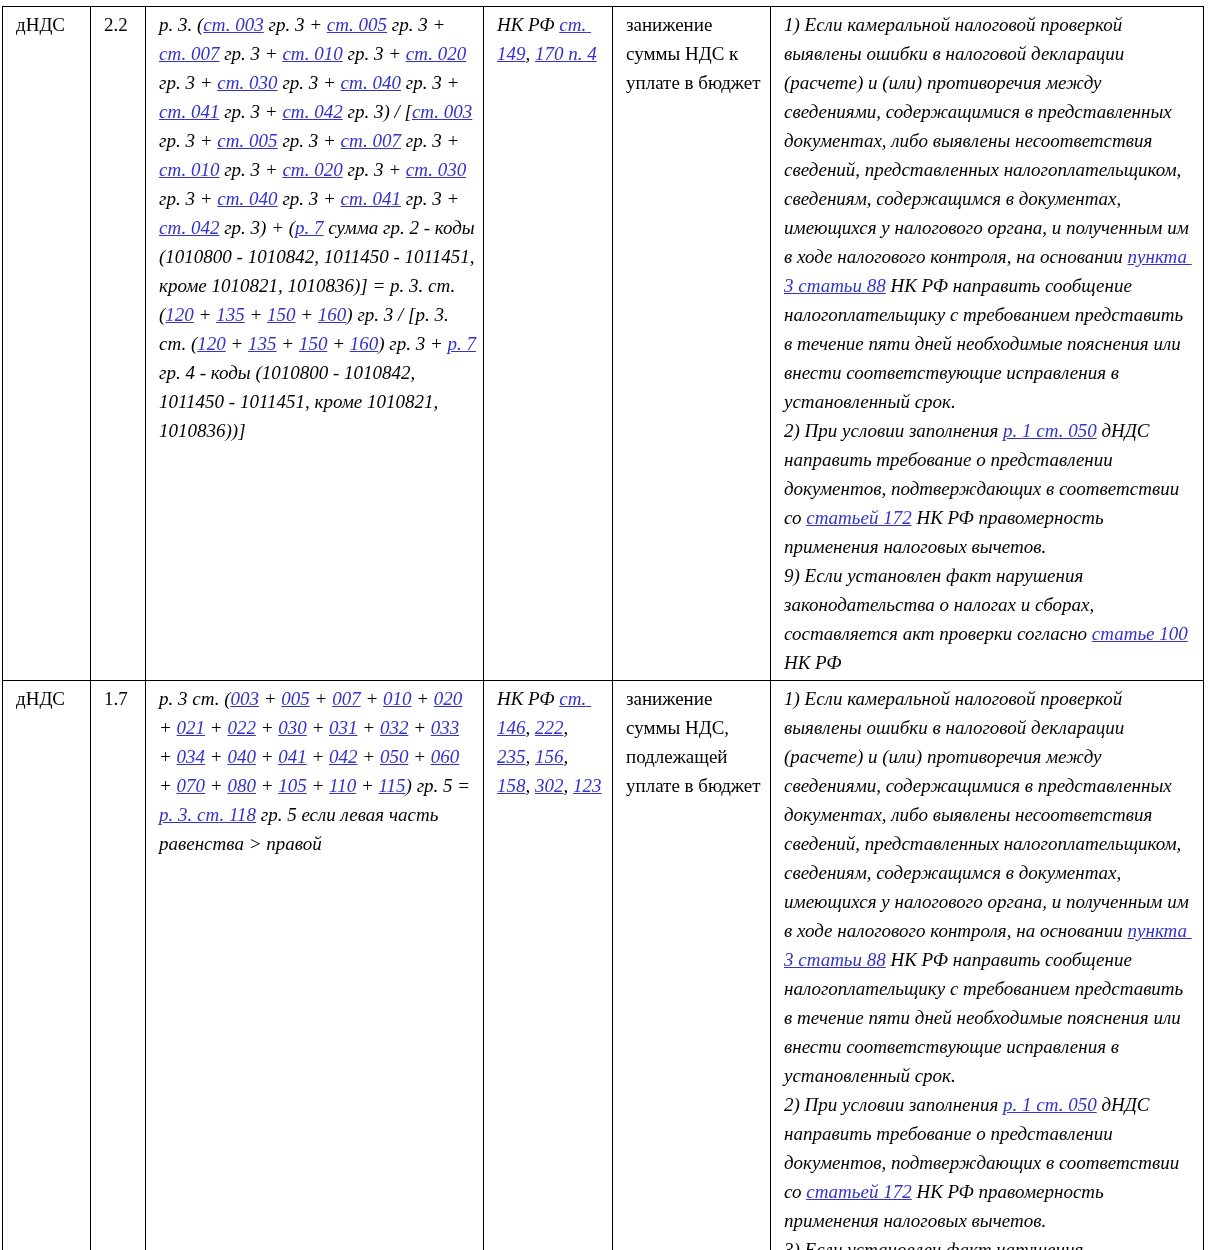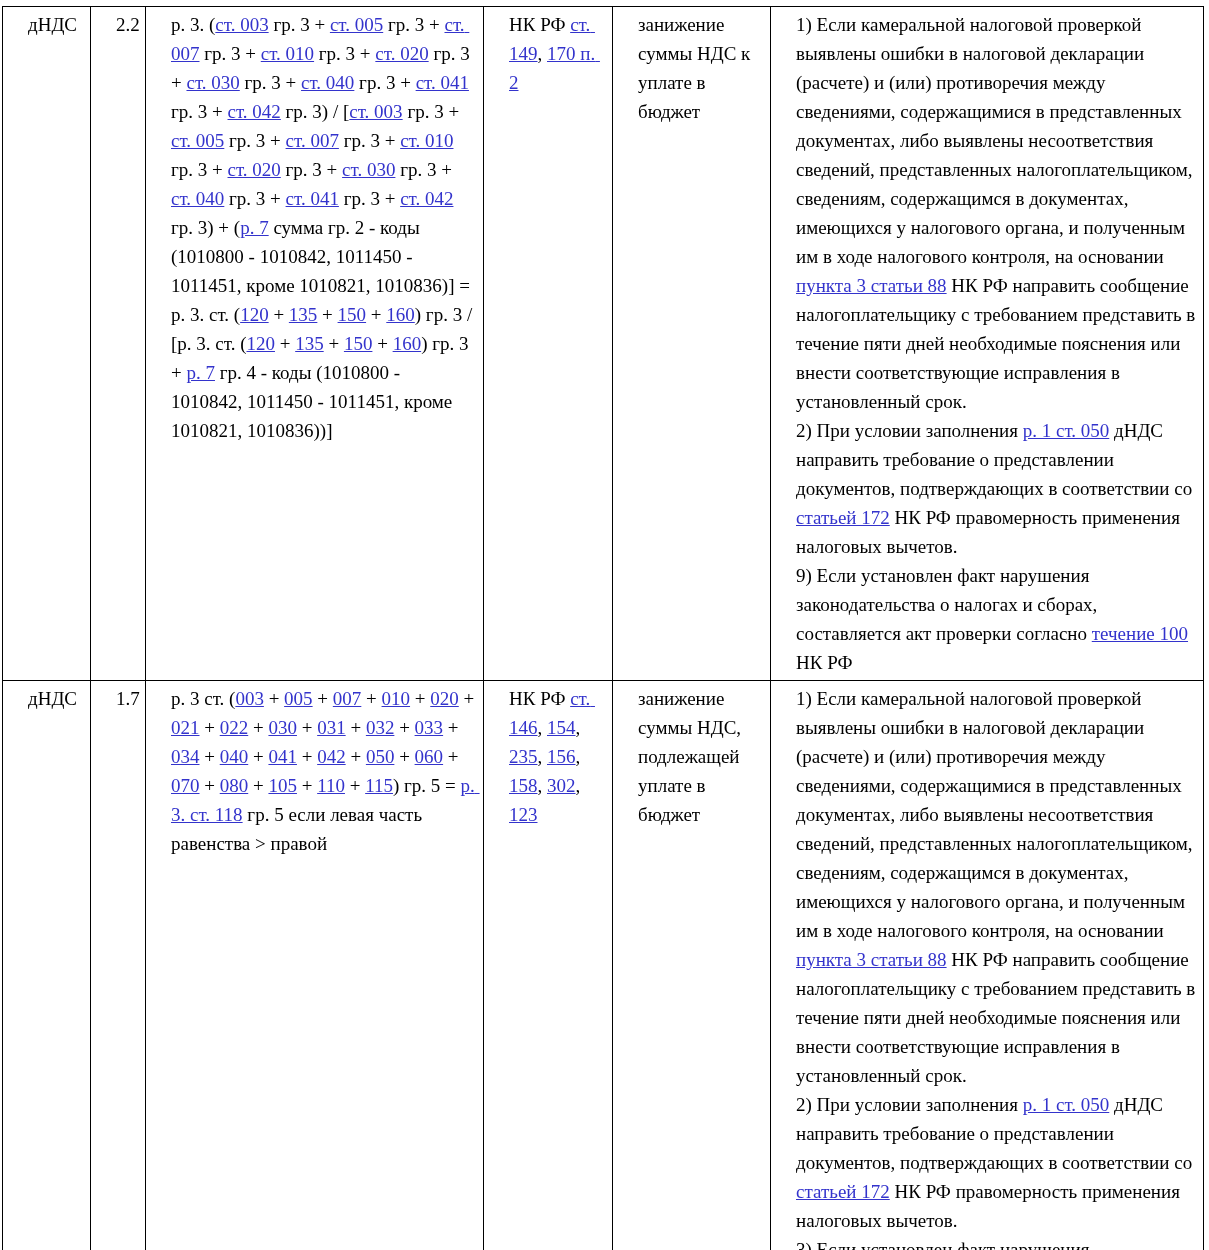--- a/index.html
+++ b/index.html
@@ -22,26 +22,27 @@
     left: 2px;
     top: 6px;
     width: 1201px;
     border-collapse: collapse;
     table-layout: fixed;
     background: #ffffff;
   }
   table.cr-table td {
     border: 1px solid #000000;
     vertical-align: top;
-    padding: 3px 7px 3px 25px;
+    padding: 3px 7px 3px 13px;
     overflow: hidden;
   }
   .seg {
     white-space: pre-wrap;
     word-wrap: break-word;
+    font-style: italic;
   }
   a.doc-link {
     color: #3333cc;
     text-decoration: underline;
     cursor: pointer;
   }
 </style>
 </head>
 <body>
 
@@ -56,37 +57,37 @@
   </colgroup>
   <tbody>
     <tr style="height:621px;">
       <td>
         <span>дНДС</span>
       </td>
       <td>
         <span>2.2</span>
       </td>
       <td class="seg"><span>р. 3. (</span><a href="#" class="doc-link">ст. 003</a><span> гр. 3 + </span><a href="#" class="doc-link">ст. 005</a><span> гр. 3 + </span><a href="#" class="doc-link">ст. 007</a><span> гр. 3 + </span><a href="#" class="doc-link">ст. 010</a><span> гр. 3 + </span><a href="#" class="doc-link">ст. 020</a><span> гр. 3 + </span><a href="#" class="doc-link">ст. 030</a><span> гр. 3 + </span><a href="#" class="doc-link">ст. 040</a><span> гр. 3 + </span><a href="#" class="doc-link">ст. 041</a><span> гр. 3 + </span><a href="#" class="doc-link">ст. 042</a><span> гр. 3) / [</span><a href="#" class="doc-link">ст. 003</a><span> гр. 3 + </span><a href="#" class="doc-link">ст. 005</a><span> гр. 3 + </span><a href="#" class="doc-link">ст. 007</a><span> гр. 3 + </span><a href="#" class="doc-link">ст. 010</a><span> гр. 3 + </span><a href="#" class="doc-link">ст. 020</a><span> гр. 3 + </span><a href="#" class="doc-link">ст. 030</a><span> гр. 3 + </span><a href="#" class="doc-link">ст. 040</a><span> гр. 3 + </span><a href="#" class="doc-link">ст. 041</a><span> гр. 3 + </span><a href="#" class="doc-link">ст. 042</a><span> гр. 3) + (</span><a href="#" class="doc-link">р. 7</a><span> сумма гр. 2 - коды (1010800 - 1010842, 1011450 - 1011451, кроме 1010821, 1010836)] = р. 3. ст. (</span><a href="#" class="doc-link">120</a><span> + </span><a href="#" class="doc-link">135</a><span> + </span><a href="#" class="doc-link">150</a><span> + </span><a href="#" class="doc-link">160</a><span>) гр. 3 / [р. 3. ст. (</span><a href="#" class="doc-link">120</a><span> + </span><a href="#" class="doc-link">135</a><span> + </span><a href="#" class="doc-link">150</a><span> + </span><a href="#" class="doc-link">160</a><span>) гр. 3 + </span><a href="#" class="doc-link">р. 7</a><span> гр. 4 - коды (1010800 - 1010842, 1011450 - 1011451, кроме 1010821, 1010836))]</span></td>
-      <td class="seg"><span>НК РФ </span><a href="#" class="doc-link">ст. 149</a><span>, </span><a href="#" class="doc-link">170 п. 2</a></td>
+      <td class="seg"><span>НК РФ </span><a href="#" class="doc-link">ст. 149</a><span>, </span><a href="#" class="doc-link">170 п. 4</a></td>
       <td>
         <span>занижение суммы НДС к уплате в бюджет</span>
       </td>
       <td class="seg"><span>1) Если камеральной налоговой проверкой выявлены ошибки в налоговой декларации (расчете) и (или) противоречия между сведениями, содержащимися в представленных документах, либо выявлены несоответствия сведений, представленных налогоплательщиком, сведениям, содержащимся в документах, имеющихся у налогового органа, и полученным им в ходе налогового контроля, на основании </span><a href="#" class="doc-link">пункта 3 статьи 88</a><span> НК РФ направить сообщение налогоплательщику с требованием представить в течение пяти дней необходимые пояснения или внести соответствующие исправления в установленный срок.
 2) При условии заполнения </span><a href="#" class="doc-link">р. 1 ст. 050</a><span> дНДС направить требование о представлении документов, подтверждающих в соответствии со </span><a href="#" class="doc-link">статьей 172</a><span> НК РФ правомерность применения налоговых вычетов.
-9) Если установлен факт нарушения законодательства о налогах и сборах, составляется акт проверки согласно </span><a href="#" class="doc-link">течение 100</a><span> НК РФ</span></td>
+9) Если установлен факт нарушения законодательства о налогах и сборах, составляется акт проверки согласно </span><a href="#" class="doc-link">статье 100</a><span> НК РФ</span></td>
     </tr>
     <tr style="height:619px;">
       <td>
         <span>дНДС</span>
       </td>
       <td>
         <span>1.7</span>
       </td>
       <td class="seg"><span>р. 3 ст. (</span><a href="#" class="doc-link">003</a><span> + </span><a href="#" class="doc-link">005</a><span> + </span><a href="#" class="doc-link">007</a><span> + </span><a href="#" class="doc-link">010</a><span> + </span><a href="#" class="doc-link">020</a><span> + </span><a href="#" class="doc-link">021</a><span> + </span><a href="#" class="doc-link">022</a><span> + </span><a href="#" class="doc-link">030</a><span> + </span><a href="#" class="doc-link">031</a><span> + </span><a href="#" class="doc-link">032</a><span> + </span><a href="#" class="doc-link">033</a><span> + </span><a href="#" class="doc-link">034</a><span> + </span><a href="#" class="doc-link">040</a><span> + </span><a href="#" class="doc-link">041</a><span> + </span><a href="#" class="doc-link">042</a><span> + </span><a href="#" class="doc-link">050</a><span> + </span><a href="#" class="doc-link">060</a><span> + </span><a href="#" class="doc-link">070</a><span> + </span><a href="#" class="doc-link">080</a><span> + </span><a href="#" class="doc-link">105</a><span> + </span><a href="#" class="doc-link">110</a><span> + </span><a href="#" class="doc-link">115</a><span>) гр. 5 = </span><a href="#" class="doc-link">р. 3. ст. 118</a><span> гр. 5 если левая часть равенства &gt; правой</span></td>
-      <td class="seg"><span>НК РФ </span><a href="#" class="doc-link">ст. 146</a><span>, </span><a href="#" class="doc-link">154</a><span>, </span><a href="#" class="doc-link">235</a><span>, </span><a href="#" class="doc-link">156</a><span>, </span><a href="#" class="doc-link">158</a><span>, </span><a href="#" class="doc-link">302</a><span>, </span><a href="#" class="doc-link">123</a></td>
+      <td class="seg"><span>НК РФ </span><a href="#" class="doc-link">ст. 146</a><span>, </span><a href="#" class="doc-link">222</a><span>, </span><a href="#" class="doc-link">235</a><span>, </span><a href="#" class="doc-link">156</a><span>, </span><a href="#" class="doc-link">158</a><span>, </span><a href="#" class="doc-link">302</a><span>, </span><a href="#" class="doc-link">123</a></td>
       <td>
         <span>занижение суммы НДС, подлежащей уплате в бюджет</span>
       </td>
       <td class="seg"><span>1) Если камеральной налоговой проверкой выявлены ошибки в налоговой декларации (расчете) и (или) противоречия между сведениями, содержащимися в представленных документах, либо выявлены несоответствия сведений, представленных налогоплательщиком, сведениям, содержащимся в документах, имеющихся у налогового органа, и полученным им в ходе налогового контроля, на основании </span><a href="#" class="doc-link">пункта 3 статьи 88</a><span> НК РФ направить сообщение налогоплательщику с требованием представить в течение пяти дней необходимые пояснения или внести соответствующие исправления в установленный срок.
 2) При условии заполнения </span><a href="#" class="doc-link">р. 1 ст. 050</a><span> дНДС направить требование о представлении документов, подтверждающих в соответствии со </span><a href="#" class="doc-link">статьей 172</a><span> НК РФ правомерность применения налоговых вычетов.
 3) Если установлен факт нарушения законодательства о налогах и сборах, составляется акт проверки согласно </span></td>
     </tr>
   </tbody>
 </table>
 

